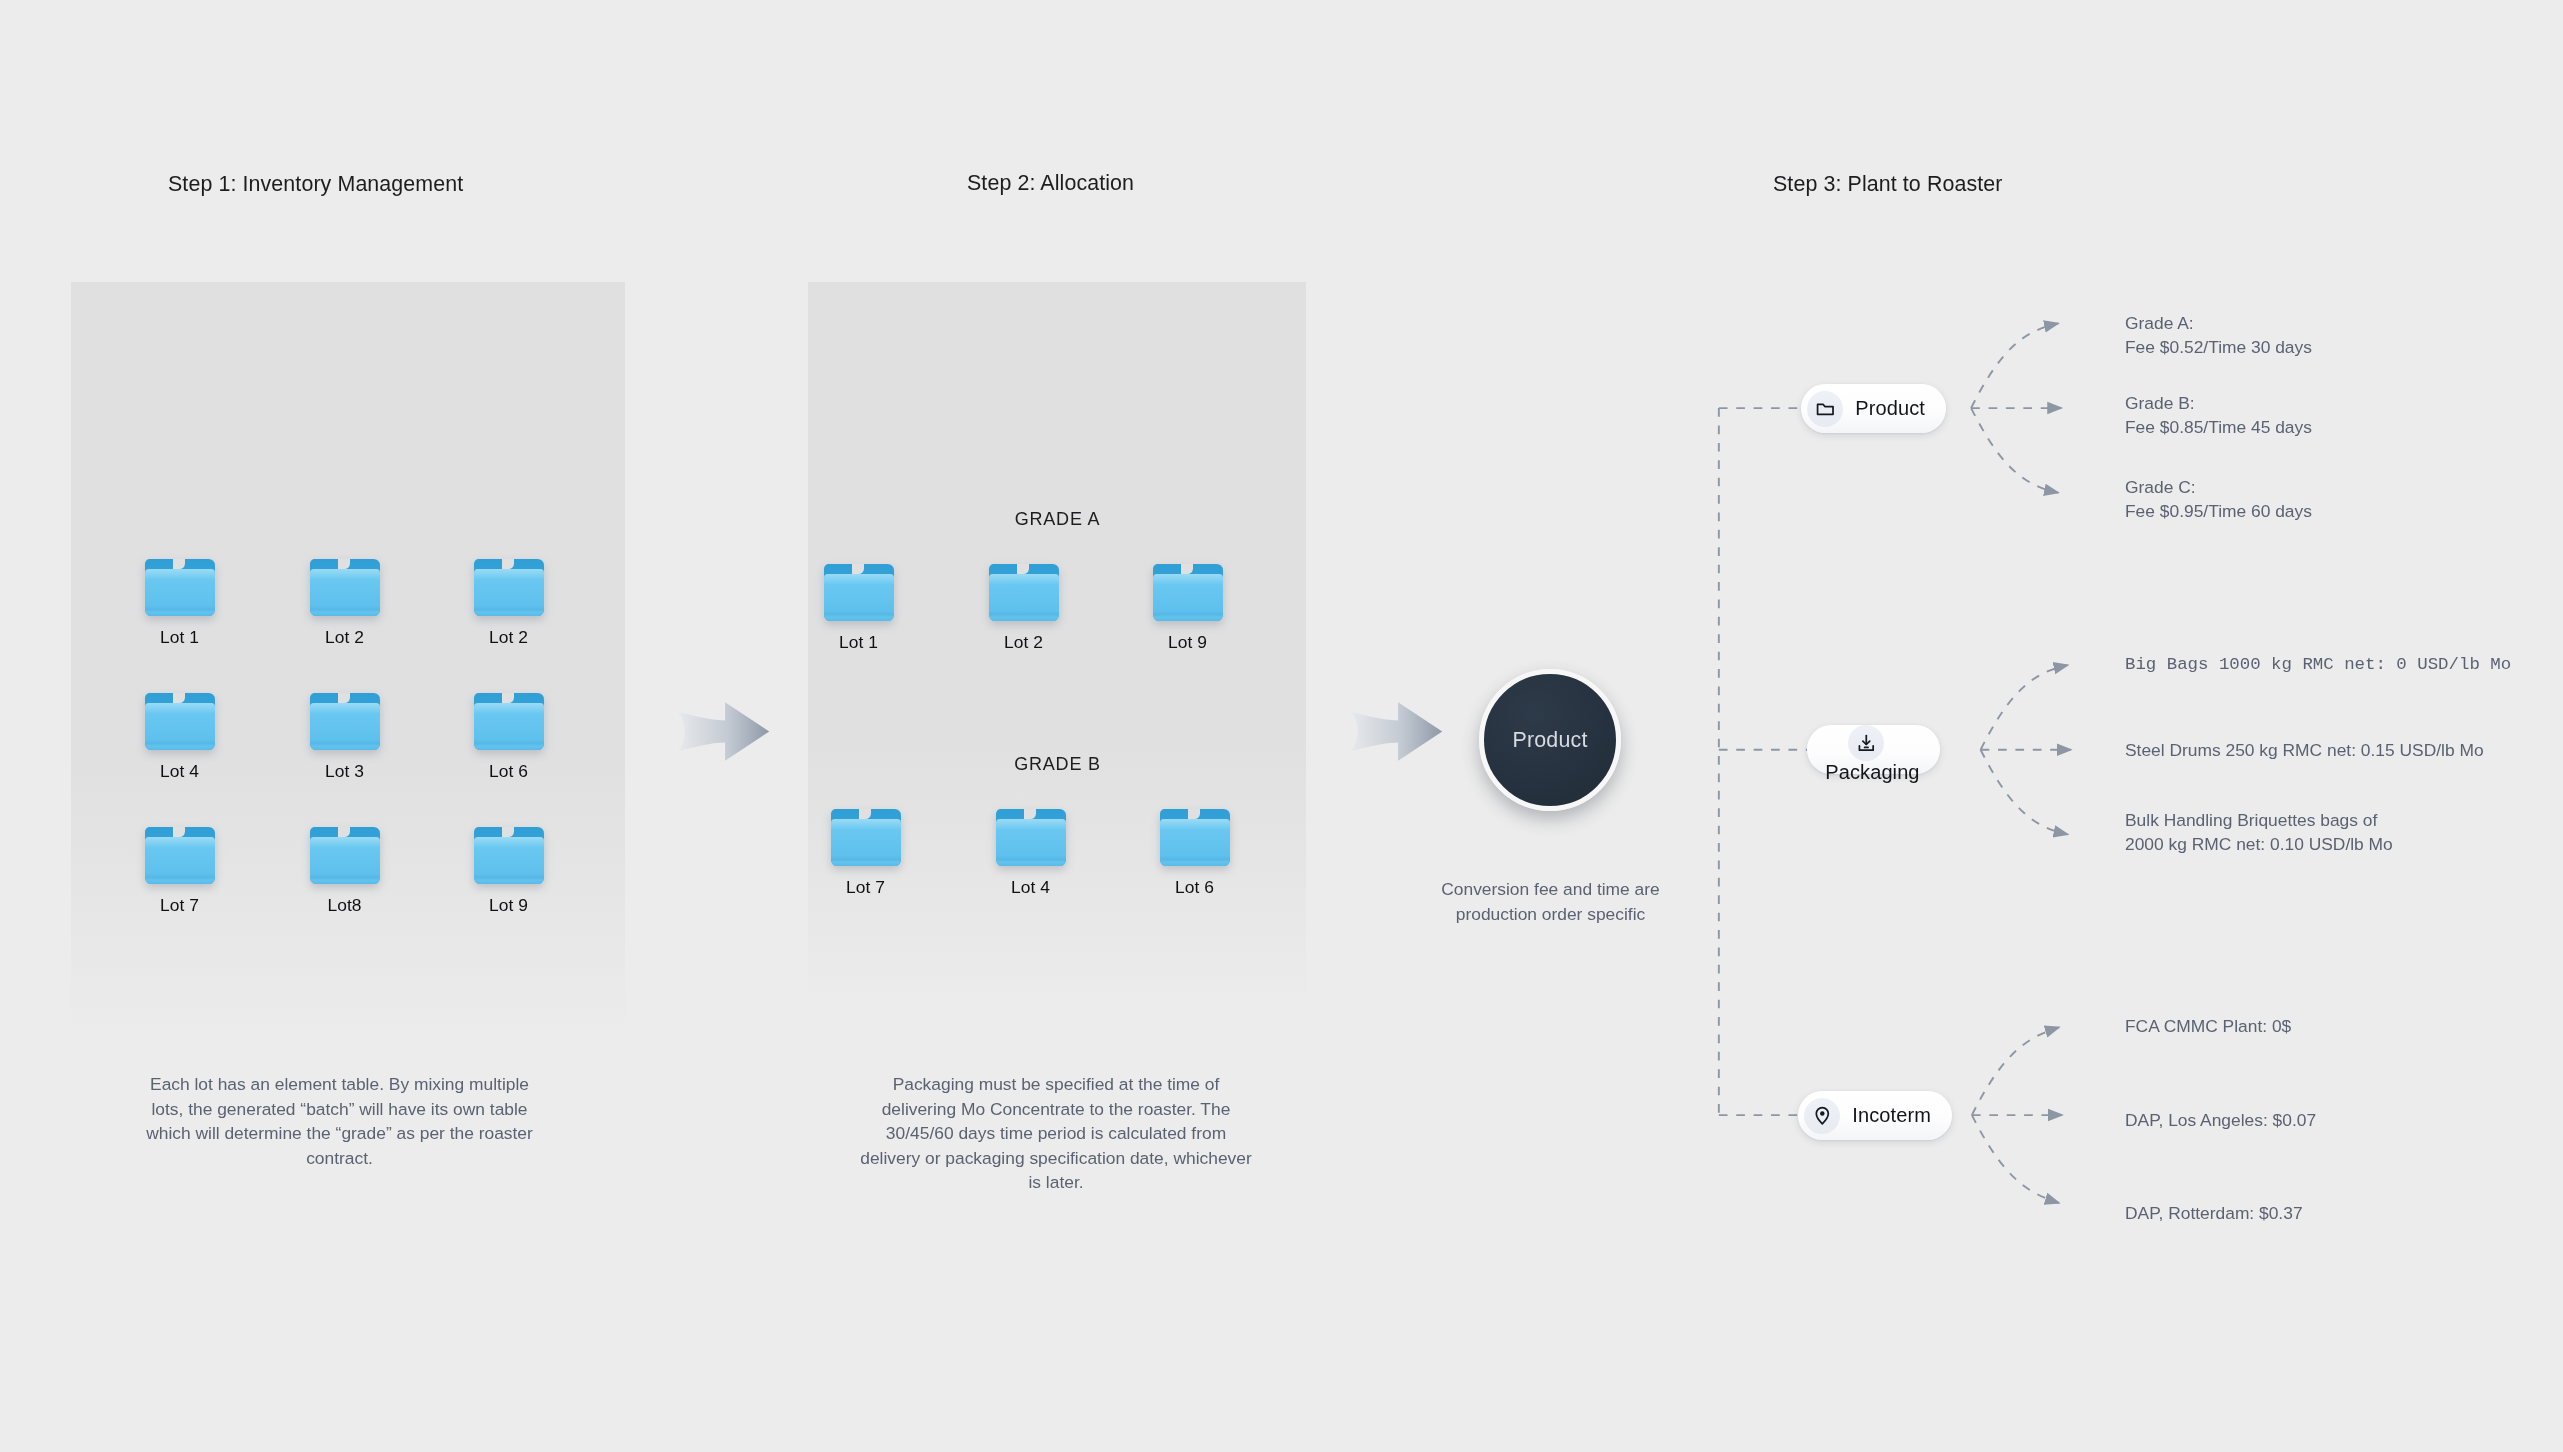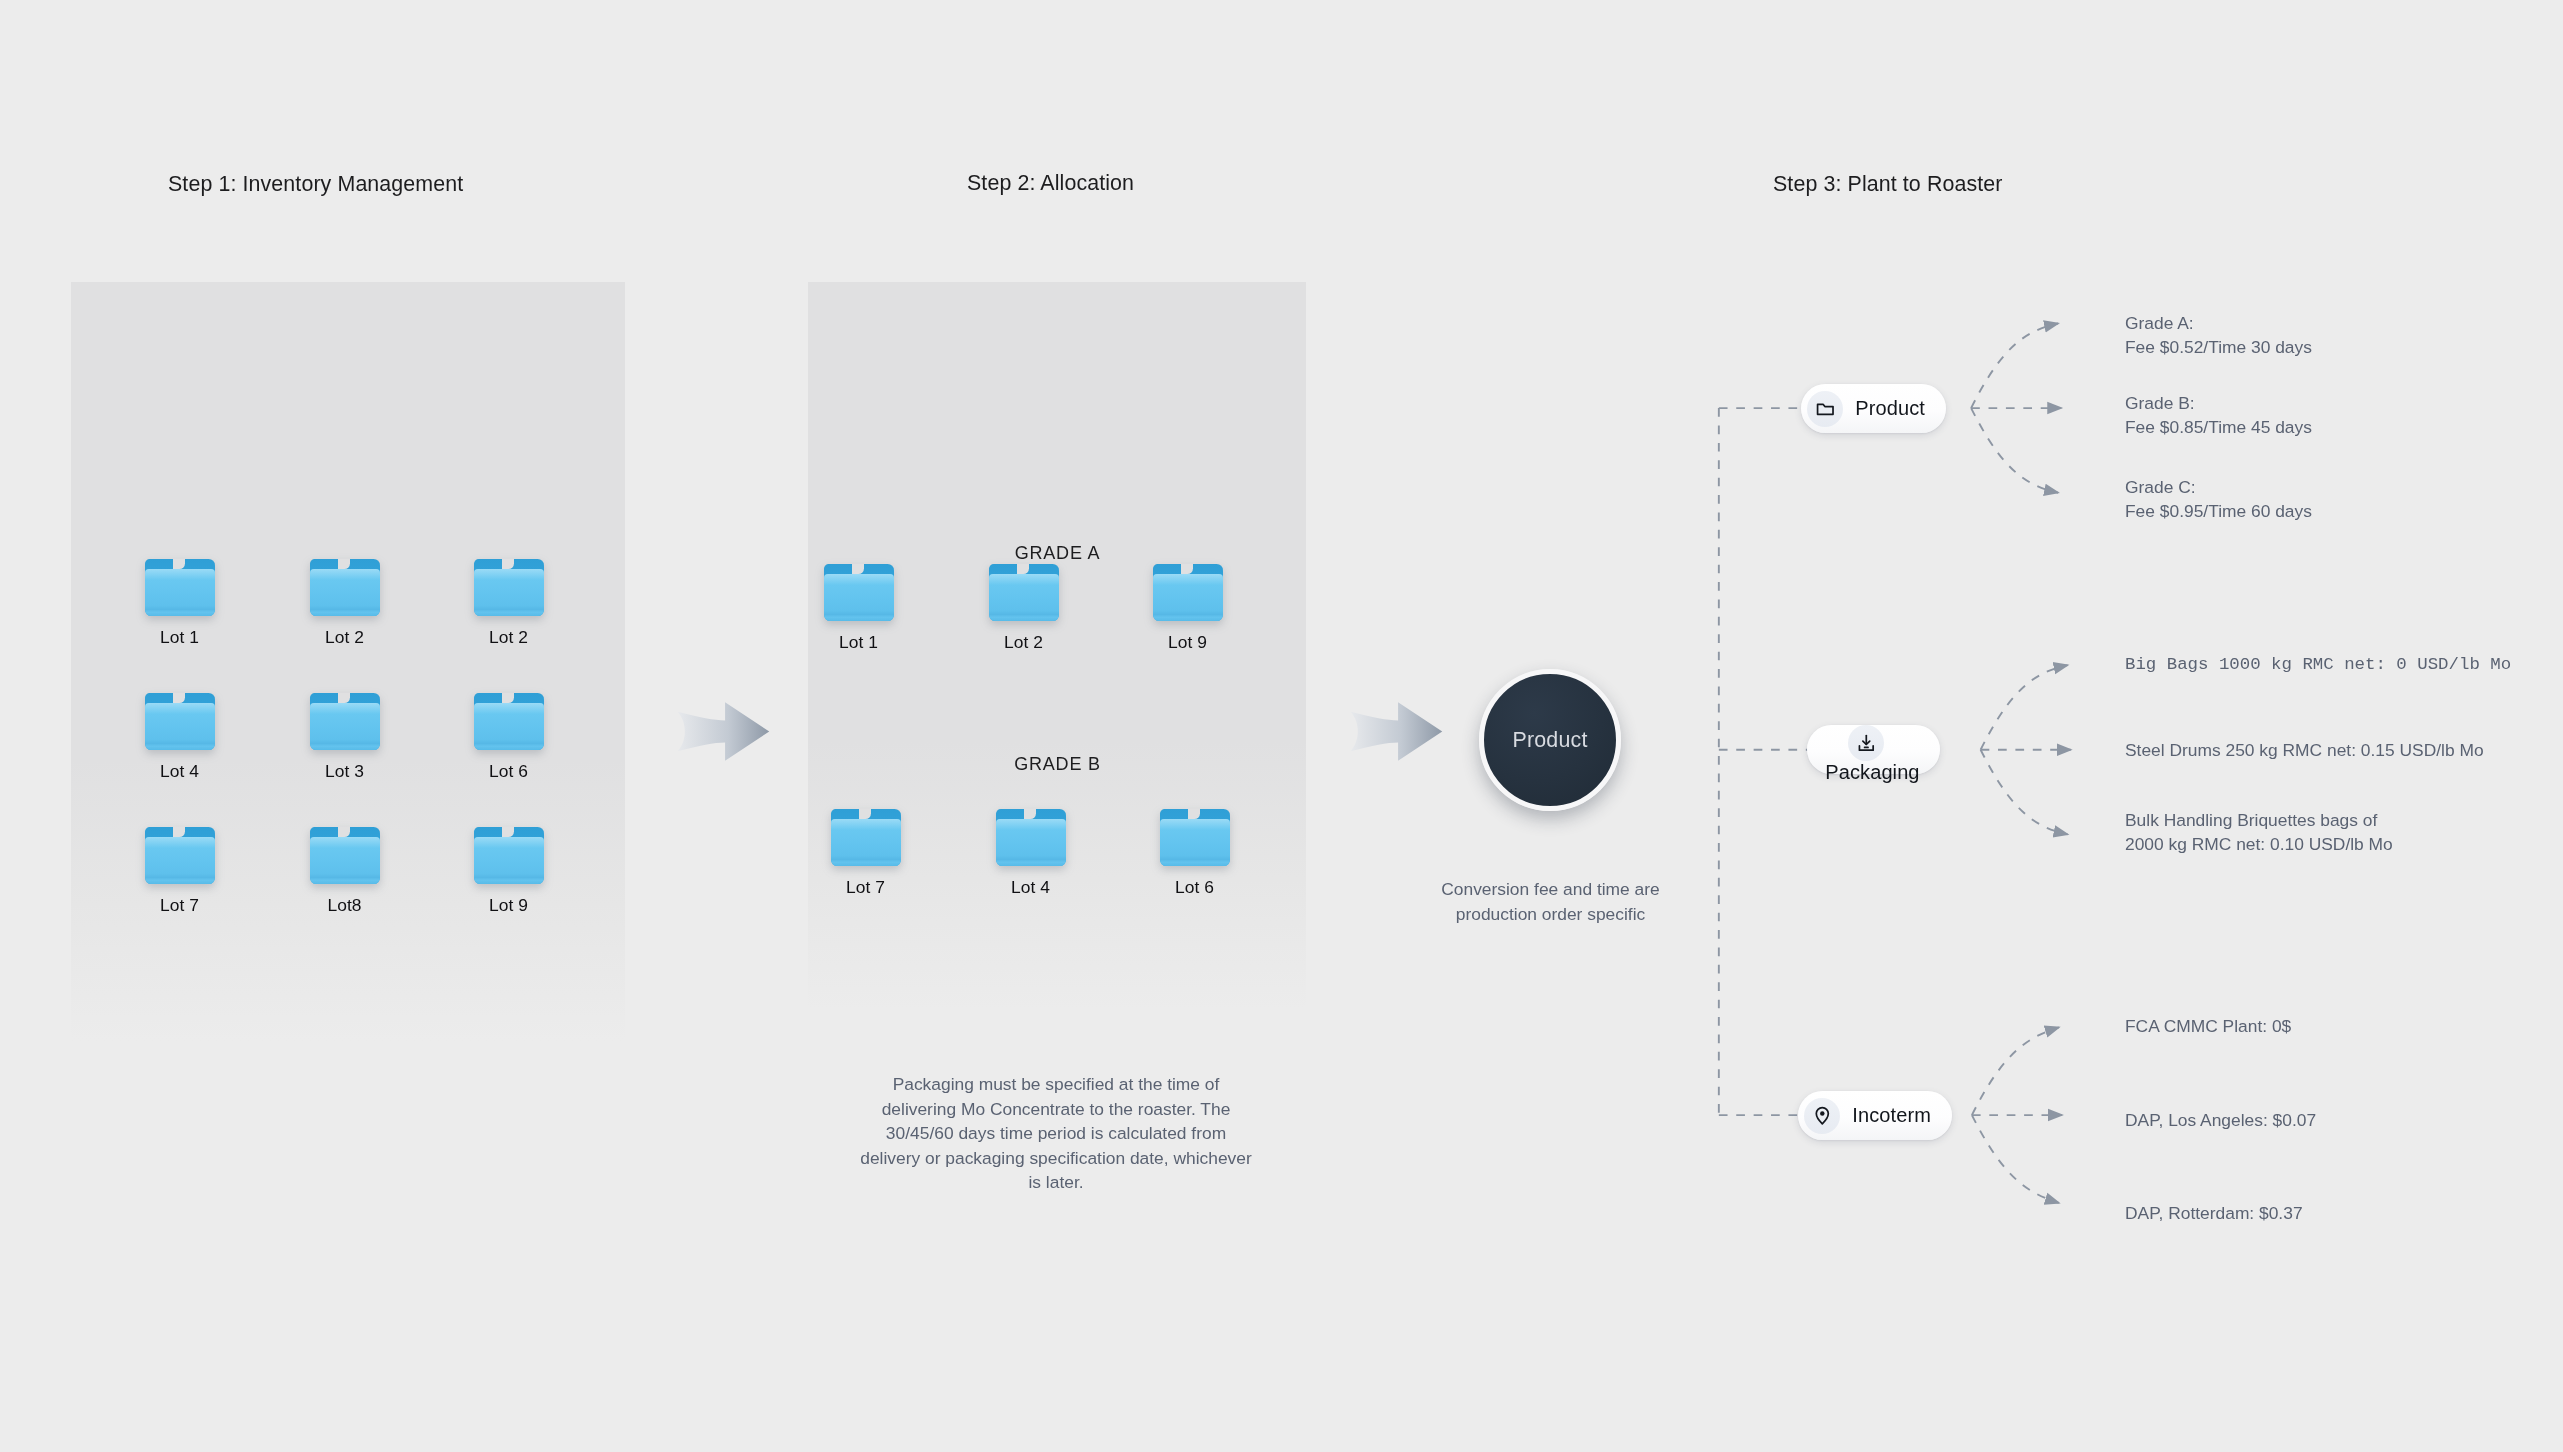--- a/index.html
+++ b/index.html
@@ -274,37 +274,39 @@
   <div class="folder-cell" style="left:449px; top:827px;">
     <div class="folder-ico">
         <div class="back"></div>
         <div class="tabcut"></div>
         <div class="front"></div>
         <div class="gloss"></div>
       </div>
     <div class="folder-label">Lot 9</div>
   </div>
 
+  <div class="caption" style="left:134px; top:1072px; width:411px;">Each lot has an element table.
+By mixing multiple lots, the generated “batch” will have its own table which will determine the “grade” as per the roaster contract.</div>
 
   <div class="big-arrow" style="left:676px; top:696px;">
     <svg width="95" height="71" viewBox="0 0 120 90">
       <defs>
         <linearGradient id="ag1" x1="0" y1="0" x2="1" y2="0">
           <stop offset="0%" stop-color="#e7e9ec"></stop>
           <stop offset="55%" stop-color="#c3cad3"></stop>
           <stop offset="100%" stop-color="#8e99a7"></stop>
         </linearGradient>
       </defs>
       <path d="M2,20 C30,27 48,31 62,31 L62,8 L118,45 L62,82 L62,59 C48,59 30,63 2,70 C14,56 14,34 2,20 Z" fill="url(#ag1)"></path>
     </svg>
   </div>
 
   <div class="panel" style="left:808px; top:282px; width:498px; height:728px;"></div>
 
-  <div class="grade-head" style="left:935px; top:509px; width:245px;margin-top:34px;">GRADE A</div>
+  <div class="grade-head" style="left:935px; top:509px; width:245px;">GRADE A</div>
 
   <div class="folder-cell" style="left:799px; top:564px;">
     <div class="folder-ico">
         <div class="back"></div>
         <div class="tabcut"></div>
         <div class="front"></div>
         <div class="gloss"></div>
       </div>
     <div class="folder-label">Lot 1</div>
   </div>

